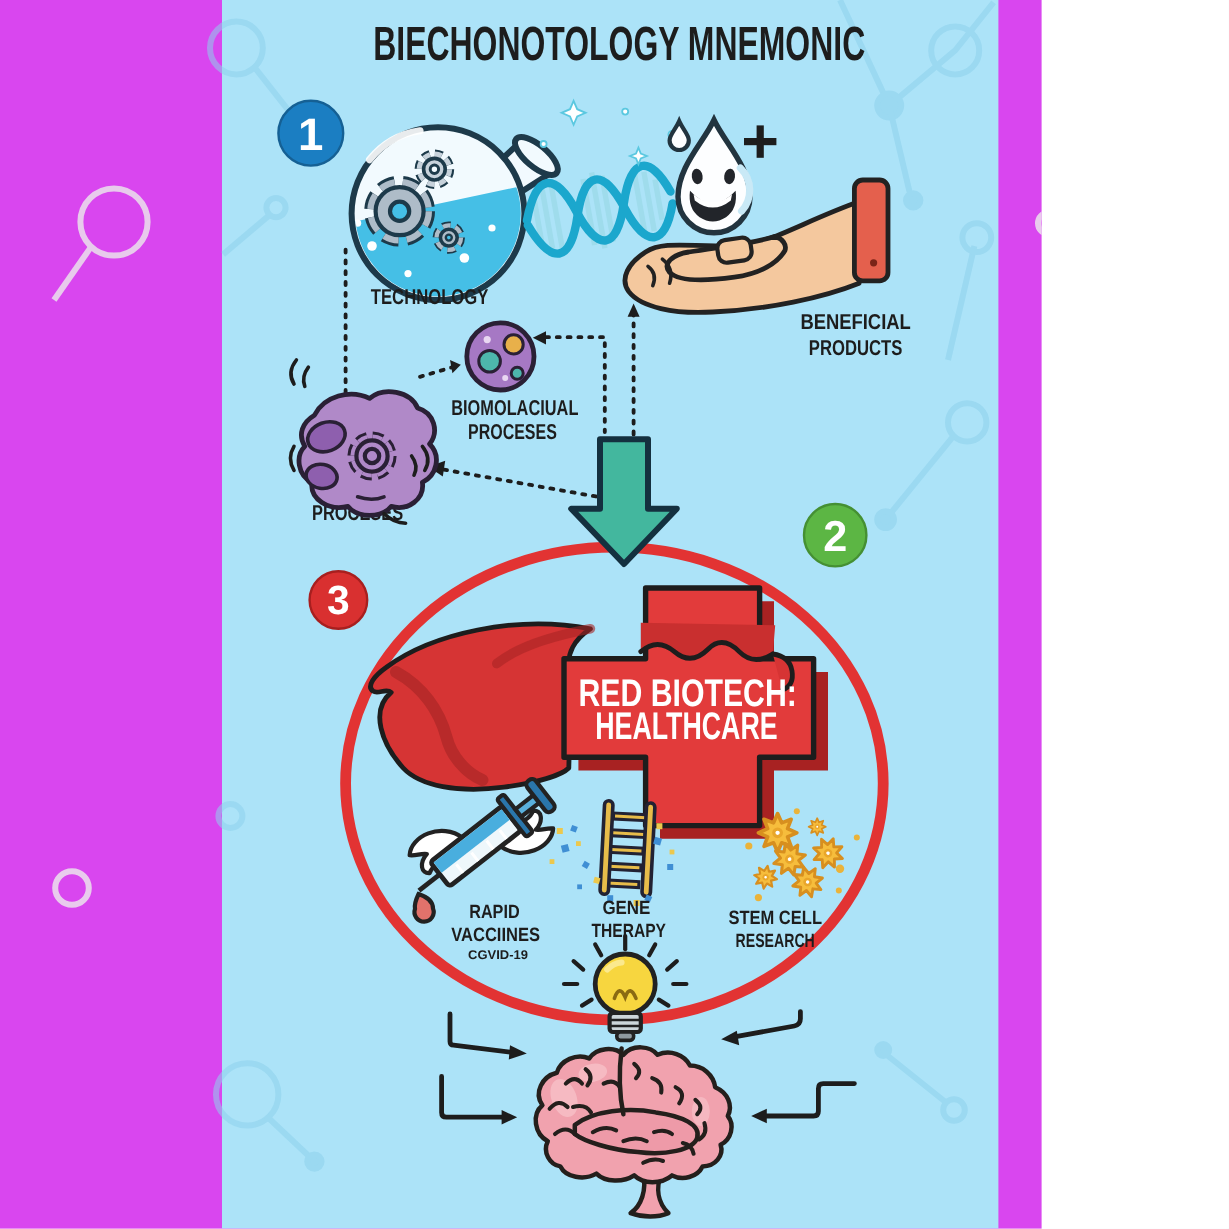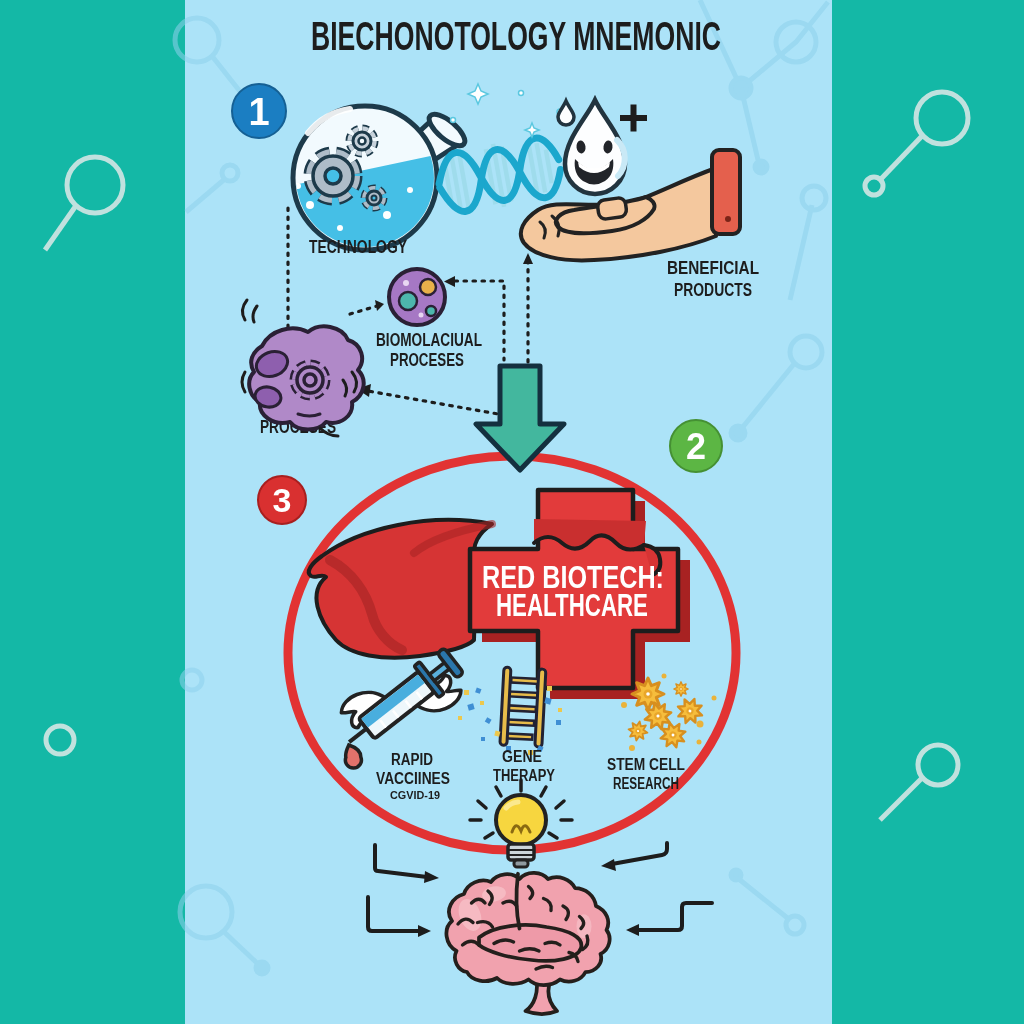--- a/index.html
+++ b/index.html
@@ -1,16 +1,16 @@
 <!DOCTYPE html>
 <html><head>
 <meta charset="utf-8">
 <style>
   html,body{margin:0;padding:0;background:#ffffff;}
-  .canvas{position:relative;width:1024px;height:1024px;background:#14b8a6;overflow:hidden;
+  .canvas{position:relative;width:868px;height:1024px;background:#d946ef;overflow:hidden;
           font-family:"Liberation Sans",sans-serif;}
   svg{position:absolute;left:0;top:0;}
   svg text{font-family:"Liberation Sans",sans-serif;font-weight:700;fill:#1d1d1d;}
   svg text.white{fill:#ffffff;}
 </style>
 </head>
 <body>
 
 <div class="canvas">
 <svg width="1024" height="1024" viewBox="0 0 1024 1024">

